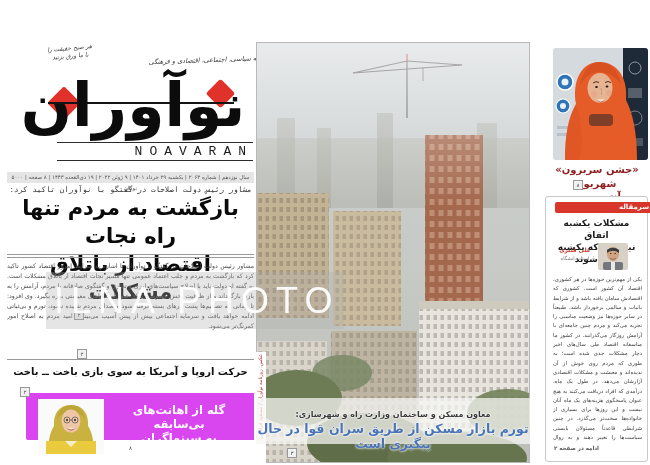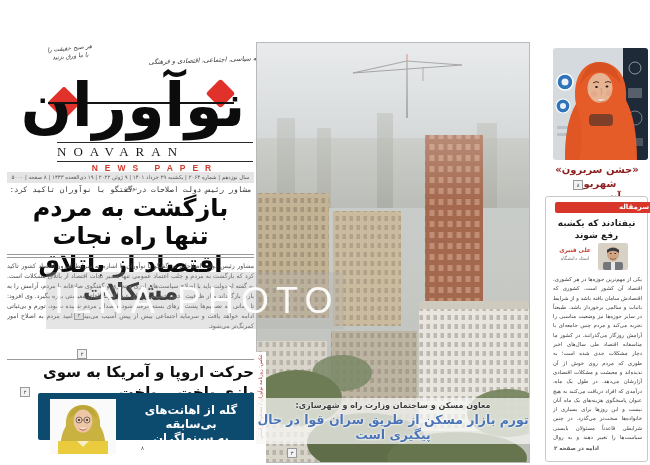--- a/index.html
+++ b/index.html
@@ -15,59 +15,59 @@
            transform:rotate(-2deg);text-align:center;}
   .logo-wrap{left:12px;top:57px;width:242px;height:100px;}
   .logo-fa{position:absolute;left:0;top:0;width:100%;height:100%;line-height:96px;
            font-size:60px;font-weight:bold;color:#0c0c0c;text-align:center;z-index:2;}
   .diamond{position:absolute;background:#e0312b;border-radius:3px;z-index:1;}
   .d-left{left:40px;top:34px;width:24px;height:24px;transform:rotate(45deg);}
   .d-right{left:198px;top:26px;width:21px;height:21px;transform:rotate(45deg);}
   .logo-line{position:absolute;left:36px;top:45px;width:186px;height:2px;background:#141414;z-index:1;}
   .en-block{left:57px;top:142px;width:196px;}
   .en-top{border-top:1.5px solid #2b2b2b;padding-top:1px;}
-  .logo-en{font-size:13px;letter-spacing:7px;color:#1c1c1c;text-align:left;font-family:Liberation Serif, serif;}
+  .logo-en{font-size:13px;letter-spacing:7px;color:#1c1c1c;text-align:right;font-family:Liberation Mono, monospace;}
   .en-rule{border-top:1px solid #2b2b2b;margin-top:1px;}
   .logo-type{font-size:8.5px;font-weight:bold;letter-spacing:7px;color:#d23a2e;text-align:center;
              margin-top:1px;font-family:"Liberation Sans",sans-serif;}
   .issue-bar{left:7px;top:172px;width:247px;height:11px;background:#e5e5e5;font-size:5.4px;
              line-height:11px;color:#555;text-align:center;}
 
   
   .kicker{left:7px;top:185px;width:247px;font-size:7.6px;color:#333;text-align:center;font-family:Liberation Mono, monospace;}
-  .lead-hl{left:7px;top:194px;width:247px;font-size:24px;font-weight:bold;color:#0a0a0a;
+  .lead-hl{left:7px;top:194px;width:247px;font-size:21px;font-weight:bold;color:#0a0a0a;
            line-height:28px;text-align:center;}
   .rule{border-top:1px solid #9a9a9a;height:0;}
   .r1{left:7px;top:254px;width:247px;}
   .r2{left:7px;top:257px;width:247px;}
   .lead-body{left:7px;top:261px;width:247px;height:95px;font-size:6.2px;line-height:10px;
              color:#4a4a4a;text-align:justify;overflow:hidden;}
   .badge{position:absolute;width:8px;height:8px;background:#f1f1f1;border:0.5px solid #999;
          font-size:5px;line-height:8px;color:#333;text-align:center;z-index:6;}
   .r3{left:7px;top:359px;width:247px;}
-  .second-hl{left:7px;top:362px;width:247px;font-size:15px;font-weight:bold;color:#101010;
-             line-height:20px;text-align:right;}
-
-  
-  .red-box{left:38px;top:393px;width:232px;height:47px;background:#0c4a6e;border-radius:2px;}
+  .second-hl{left:7px;top:362px;width:247px;font-size:10px;font-weight:bold;color:#101010;
+             line-height:20px;text-align:center;}
+
+  
+  .red-box{left:26px;top:393px;width:232px;height:47px;background:#d946ef;border-radius:2px;}
   .rb-photo{position:absolute;left:12px;top:6px;width:66px;height:55px;overflow:hidden;}
   .rb-text{position:absolute;left:82px;top:10px;width:142px;color:#fff;font-weight:bold;
            font-size:11.5px;line-height:14px;text-align:center;}
   .rb-line2{margin-top:0;}
   .rb-badge{position:absolute;left:100px;top:51px;width:9px;height:9px;background:#fff;
             font-size:5.5px;line-height:9px;color:#444;text-align:center;border-radius:1px;}
   .v-strip{left:254px;top:352px;width:12px;height:112px;background:#fff;z-index:4;}
   .v-credit{left:257px;top:462px;width:108px;font-size:5px;color:#b03030;z-index:5;
             transform:rotate(-90deg);transform-origin:left top;white-space:nowrap;}
 
   
   .city-photo{left:256px;top:42px;width:274px;height:421px;border:0.5px solid #b9b9b9;
               box-sizing:border-box;overflow:hidden;}
   .photo-caption{left:256px;top:398px;width:274px;height:46px;background:rgba(246,246,243,0.75);z-index:10;}
-  .pc-kicker{margin-top:3px;font-size:8px;font-weight:bold;color:#3a3a3a;text-align:center;
+  .pc-kicker{margin-top:12px;font-size:8px;font-weight:bold;color:#3a3a3a;text-align:center;
              text-shadow:0 0 2px #fff,0 0 2px #fff;}
   .pc-hl{margin-top:2px;font-size:12.5px;font-weight:bold;color:#4a74b5;text-align:center;
          text-shadow:0 0 2px #fff,0 0 3px #fff;}
 
   
   .tv-photo{left:553px;top:48px;width:95px;height:112px;border-radius:3px;overflow:hidden;}
   .tv-caption{left:545px;top:163px;width:104px;font-size:10px;font-weight:bold;color:#8d2020;
               line-height:13.5px;text-align:center;}
   .ed-card{left:545px;top:196px;width:103px;height:266px;border:1px solid #c9c9c9;
            border-radius:3px;background:#fff;box-sizing:border-box;}
@@ -105,21 +105,20 @@
   <div class="abs logo-wrap">
     <div class="diamond d-left"></div>
     <div class="diamond d-right"></div>
     <div class="logo-line"></div>
     <div class="logo-fa rtl">نوآوران</div>
   </div>
   <div class="abs en-block">
     <div class="en-top"></div>
     <div class="logo-en">NOAVARAN</div>
     <div class="en-rule"></div>
-    <div class="logo-type">NEWS PAPER</div>
   </div>
   <div class="abs issue-bar rtl">سال نوزدهم | شماره ۲۰۶۳ | یکشنبه ۲۹ خرداد ۱۴۰۱ | ۹ ژوئن ۲۰۲۲ | ۱۹ ذی‌القعده ۱۴۴۳ | ۸ صفحه | ۵۰۰۰ تومان</div>
 
   <div class="abs kicker rtl">مشاور رئیس دولت اصلاحات در گفتگو با نوآوران تاکید کرد:</div>
   <div class="abs lead-hl rtl">
     <div>بازگشت به مردم تنها راه نجات</div>
     <div>اقتصاد از باتلاق مشکلات</div>
   </div>
   <div class="abs rule r1"></div>
   <div class="abs rule r2"></div>
@@ -251,20 +250,21 @@
   </div>
   <div class="abs tv-caption rtl">
     <div>«جشن سربرون» شهریور</div>
     <div>به آنتن می‌رسد</div>
   </div>
   <div class="badge" style="left:573px;top:180px;">۸</div>
 
   <div class="abs ed-card">
     <div class="ed-label rtl">سرمقاله</div>
     <div class="ed-hl rtl">
+      <div>مشکلات یکشبه اتفاق</div>
       <div>نیفتادند که یکشبه رفع شوند</div>
     </div>
     <div class="ed-photo">
       <svg width="30" height="27" viewBox="0 0 30 27" aria-hidden="true">
         <rect width="30" height="27" fill="#d7d1c6"></rect>
         <ellipse cx="15" cy="11" rx="6" ry="7.2" fill="#cfa483"></ellipse>
         <path d="M9,9 Q15,1 21,9 L21,7 Q15,3 9,7Z" fill="#3d3d3f"></path>
         <path d="M9,7 Q15,2.5 21,7 L21,10 Q15,5.5 9,10Z" fill="#3d3d3f"></path>
         <ellipse cx="12.8" cy="10.5" rx="0.8" ry="0.6" fill="#2a1c12"></ellipse>
         <ellipse cx="17.2" cy="10.5" rx="0.8" ry="0.6" fill="#2a1c12"></ellipse>

